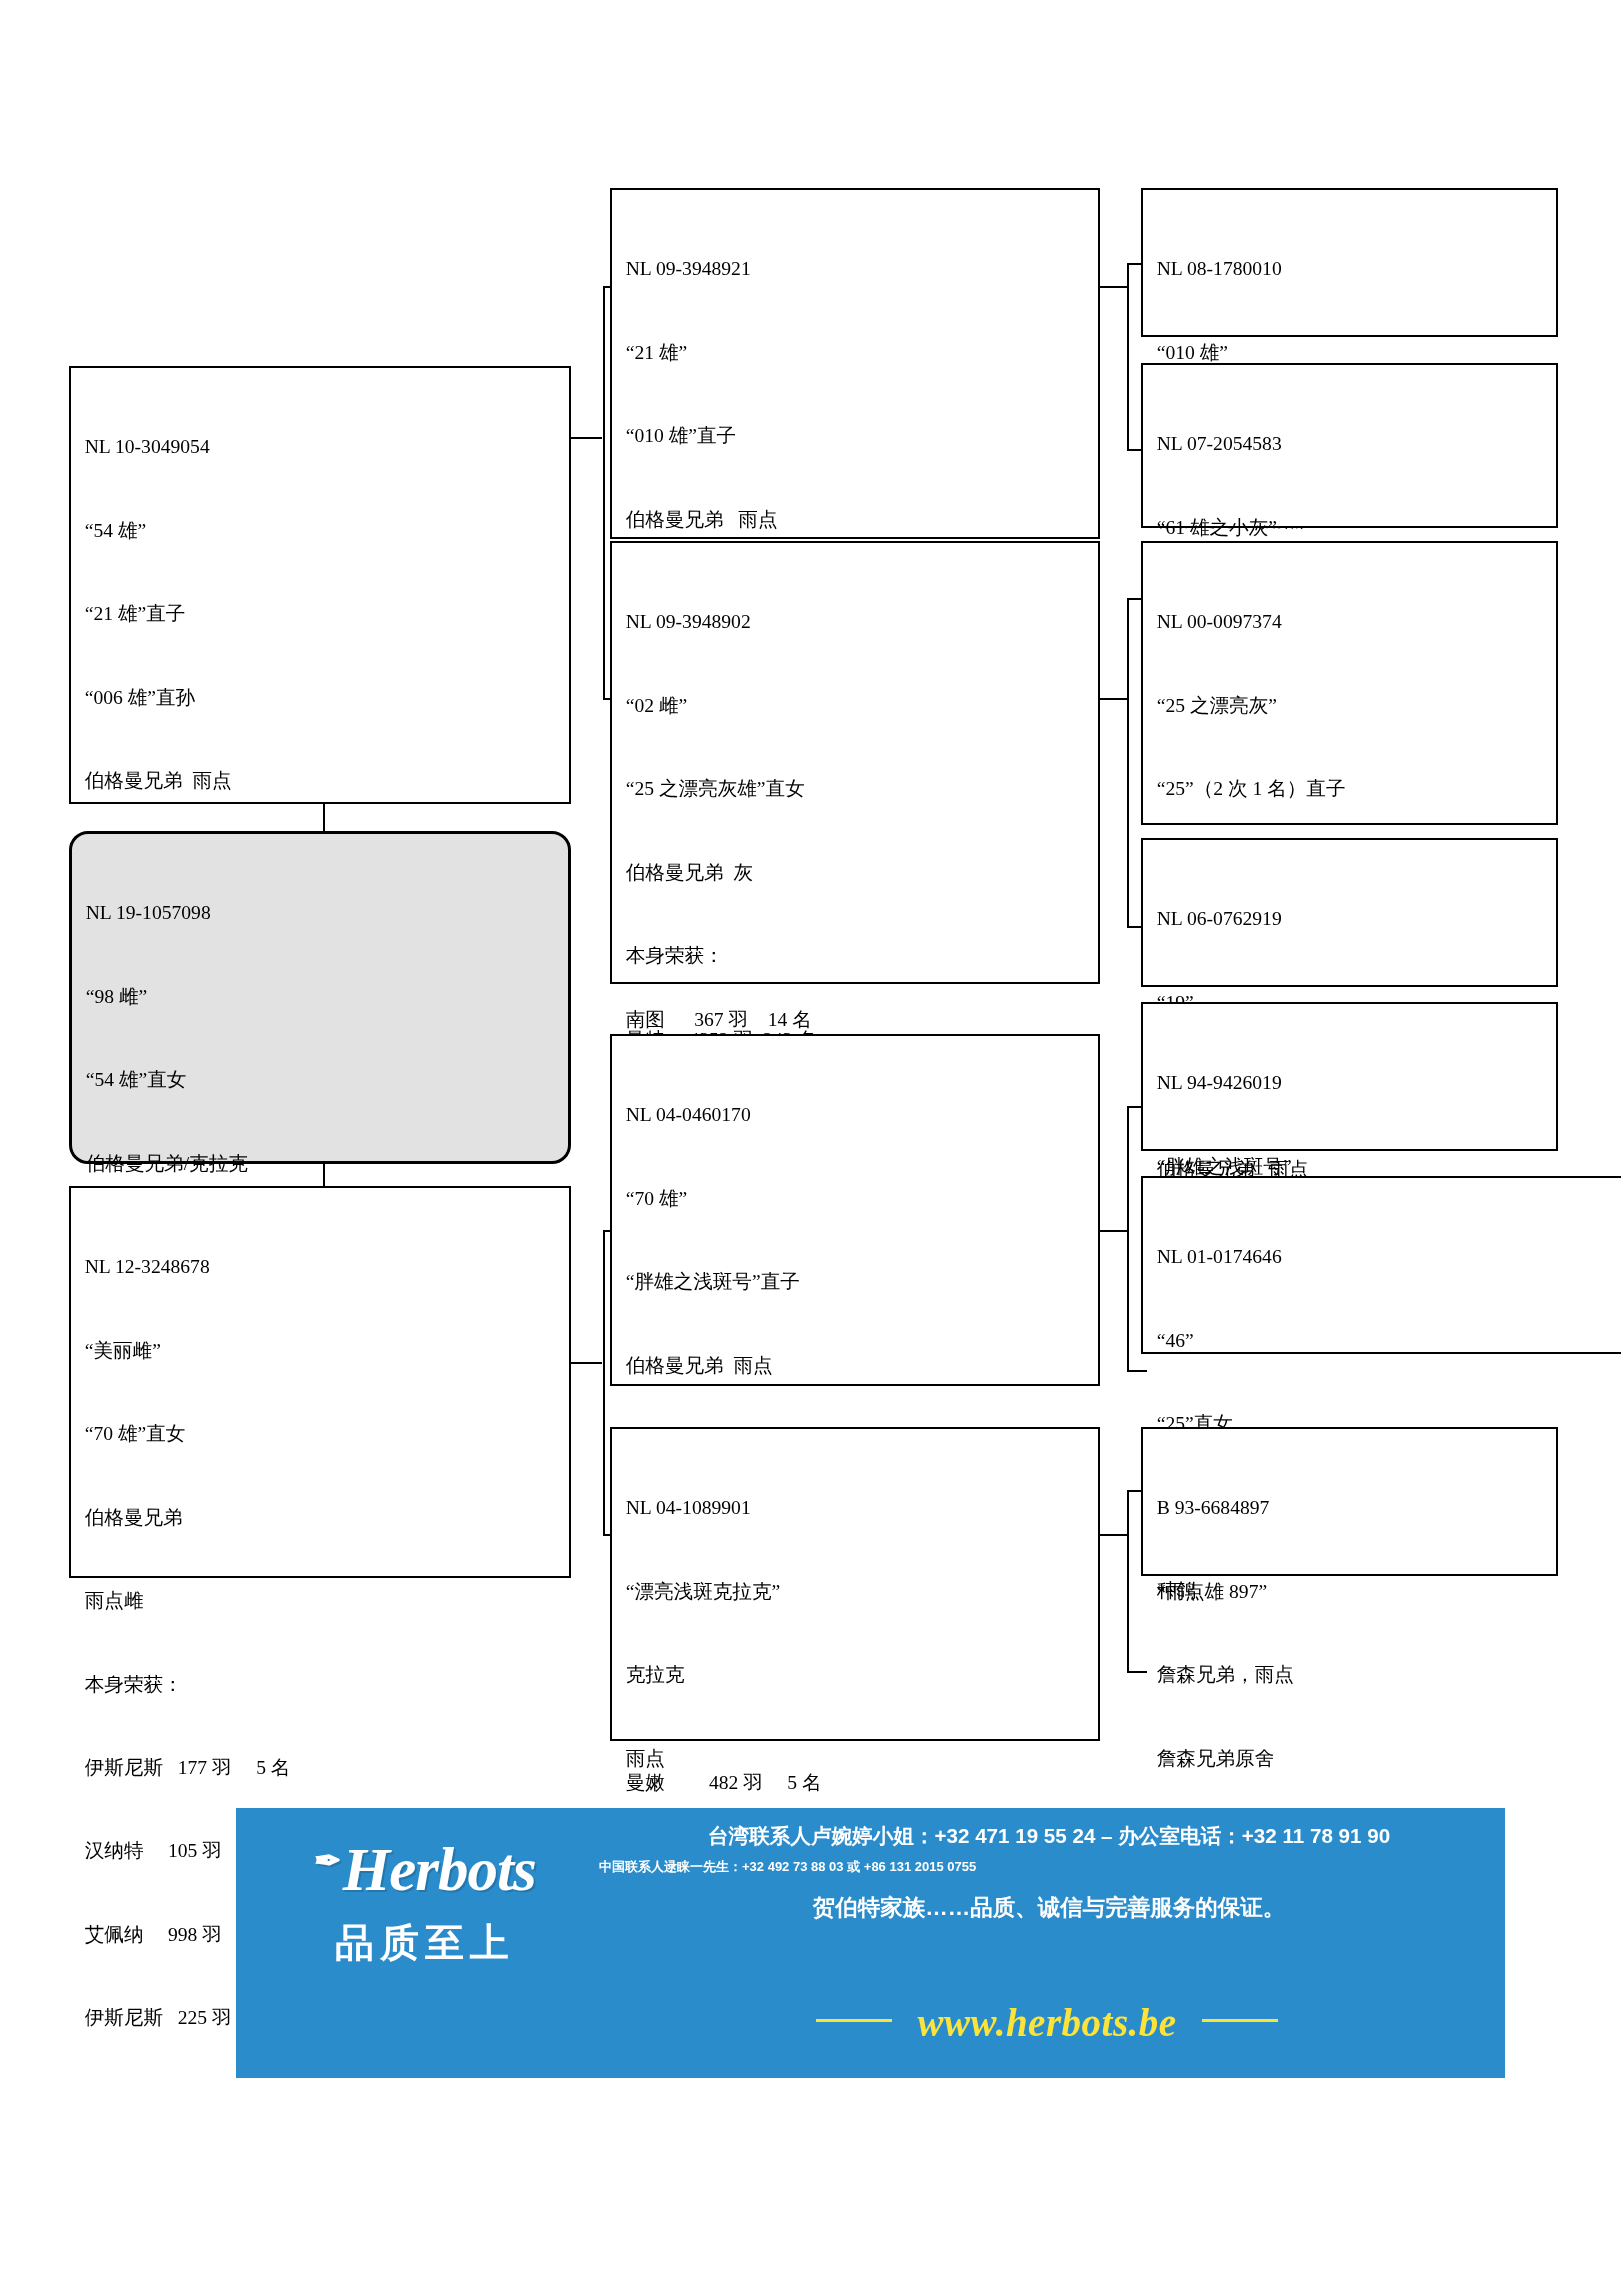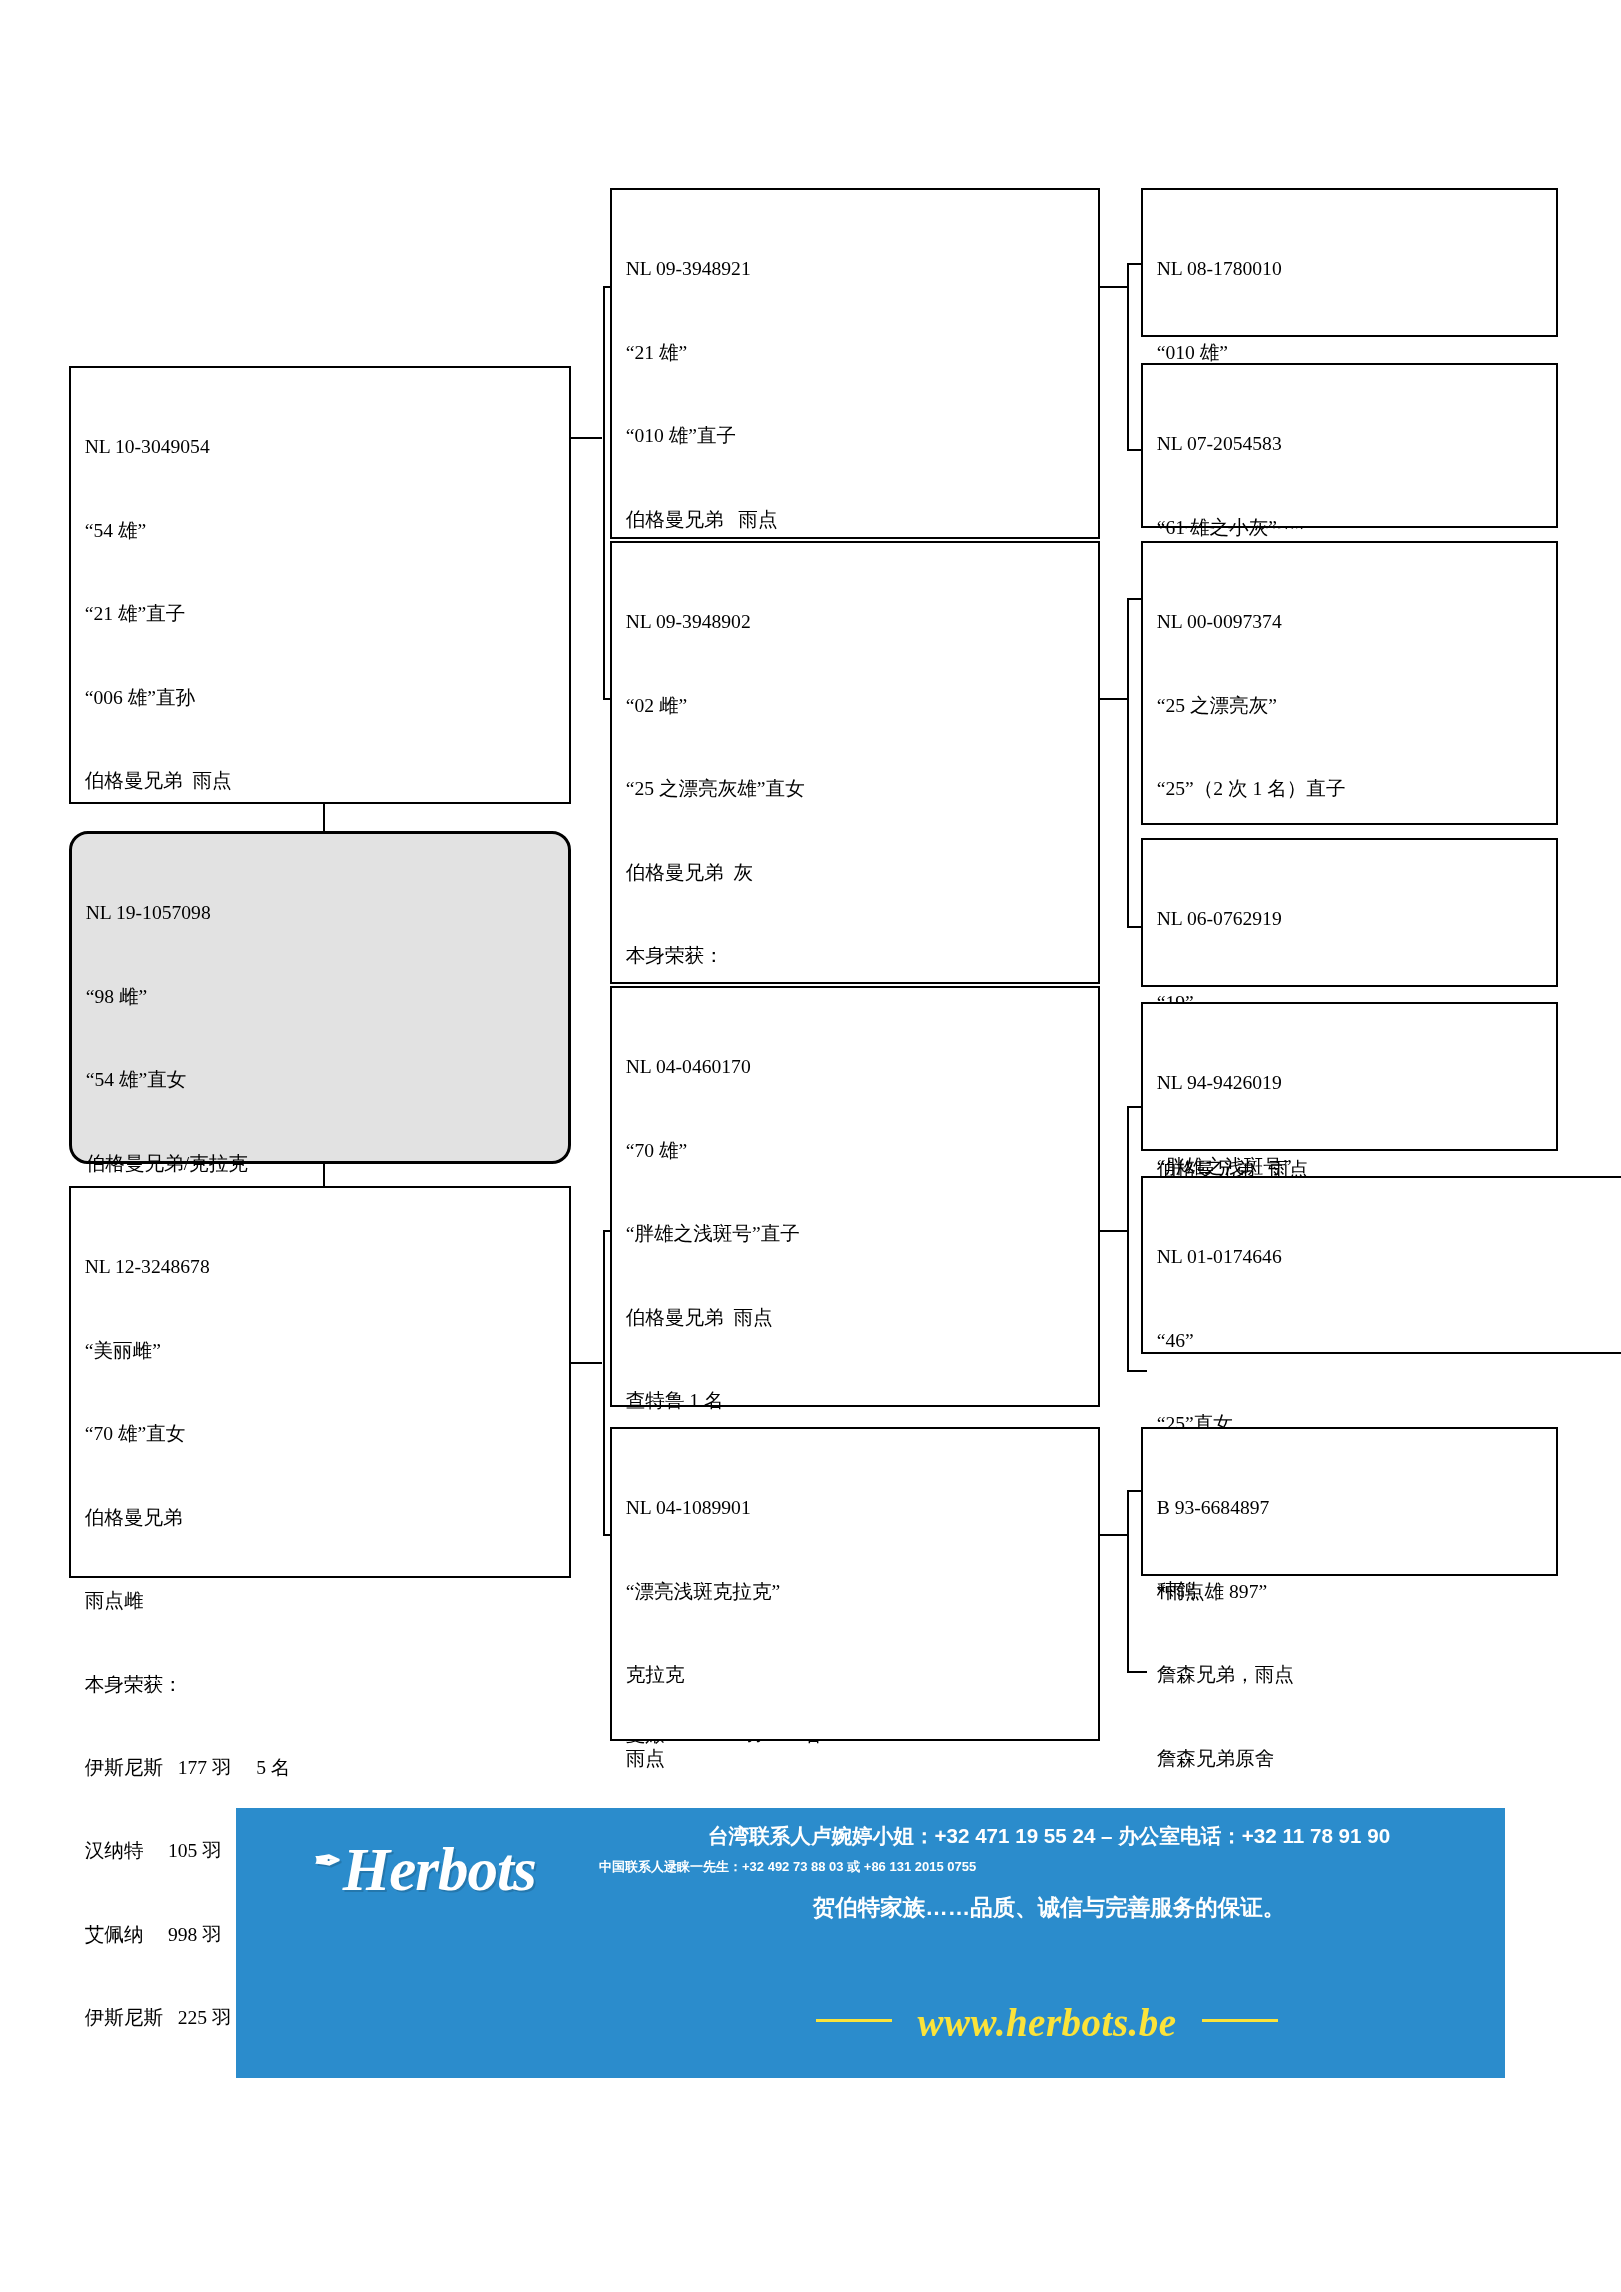--- a/index.html
+++ b/index.html
@@ -235,21 +235,21 @@
     <div class="line">“25 之漂亮灰雄”直女</div>
     <div class="line">伯格曼兄弟  灰</div>
     <div class="line">本身荣获：</div>
     <div class="line">曼特     4352 羽  243 名</div>
     <div class="line">艾培伊    408 羽    30 名</div>
     <div class="line">南图     9571 羽  714 名</div>
     <div class="line">贝洛尼     578 羽    44 名</div>
     <div class="line">艾培伊    418 羽    41 名</div>
   </div>
 
-  <div class="box" style="left:610px; top:986px; width:490px; height:421px;">
+  <div class="box" style="left:610px; top:1034px; width:490px; height:352px;">
     <div class="line">NL 04-0460170</div>
     <div class="line">“70 雄”</div>
     <div class="line">“胖雄之浅斑号”直子</div>
     <div class="line">伯格曼兄弟  雨点</div>
     <div class="line">查特鲁 1 名</div>
     <div class="line">&nbsp;</div>
     <div class="line">蒙特吕松    8970 羽    34 名</div>
     <div class="line">艾培伊       448 羽     4 名</div>
     <div class="line">曼嫩         482 羽     5 名</div>
     <div class="line">查特鲁      6495 羽    69 名</div>
@@ -310,20 +310,21 @@
     <div class="line">B 93-6684897</div>
     <div class="line">“雨点雄 897”</div>
     <div class="line">詹森兄弟，雨点</div>
     <div class="line">詹森兄弟原舍</div>
   </div>
 
 
   <div class="banner">
     <div class="banner-logo">
       <div class="brand"><span class="feather">✒</span><span>Herbots</span></div>
+      <div class="slogan">品质至上</div>
     </div>
     <div class="banner-text">
       <div class="l2">台湾联系人卢婉婷小姐：+32 471 19 55 24 – 办公室电话：+32 11 78 91 90</div>
       <div class="l3">中国联系人逯睐一先生：+32 492 73 88 03 或 +86 131 2015 0755</div>
       <div class="l4">贺伯特家族……品质、诚信与完善服务的保证。</div>
     </div>
     <div class="banner-url">
       <span class="dash"></span>
       <span class="url">www.herbots.be</span>
       <span class="dash"></span>

